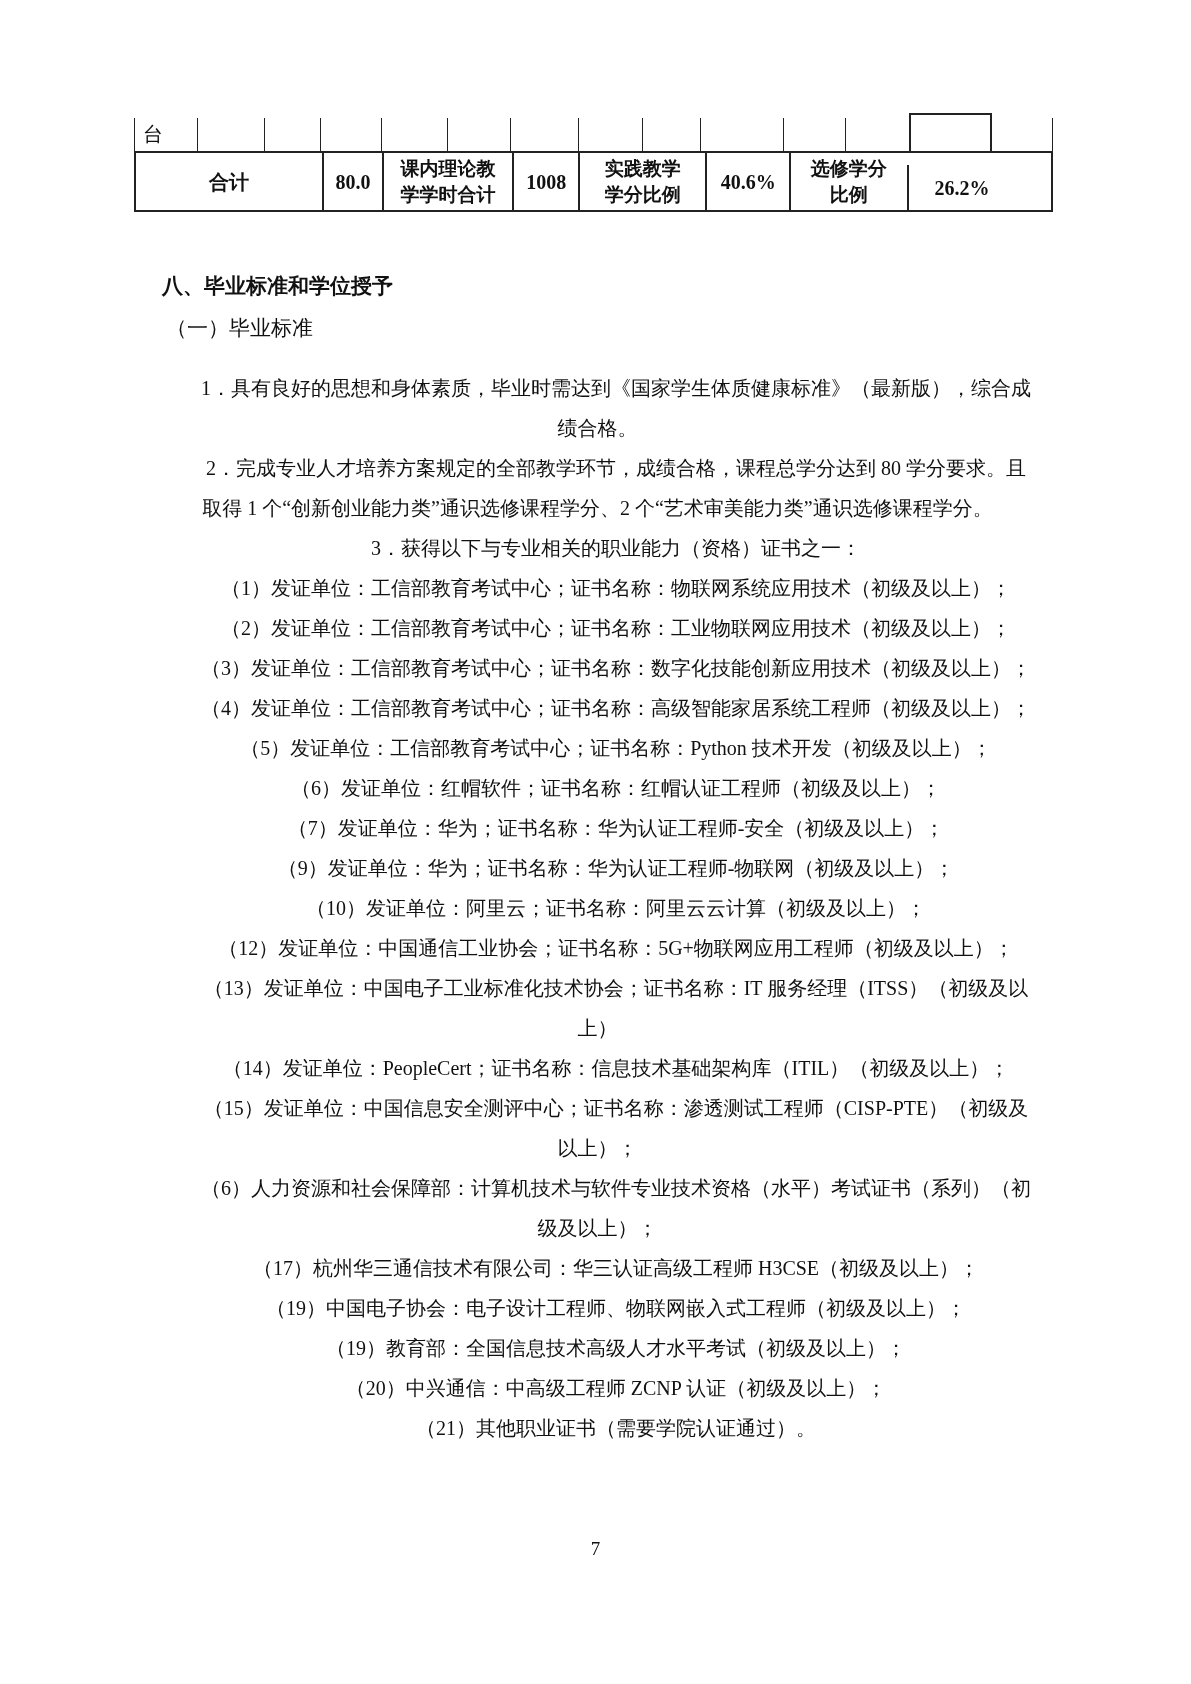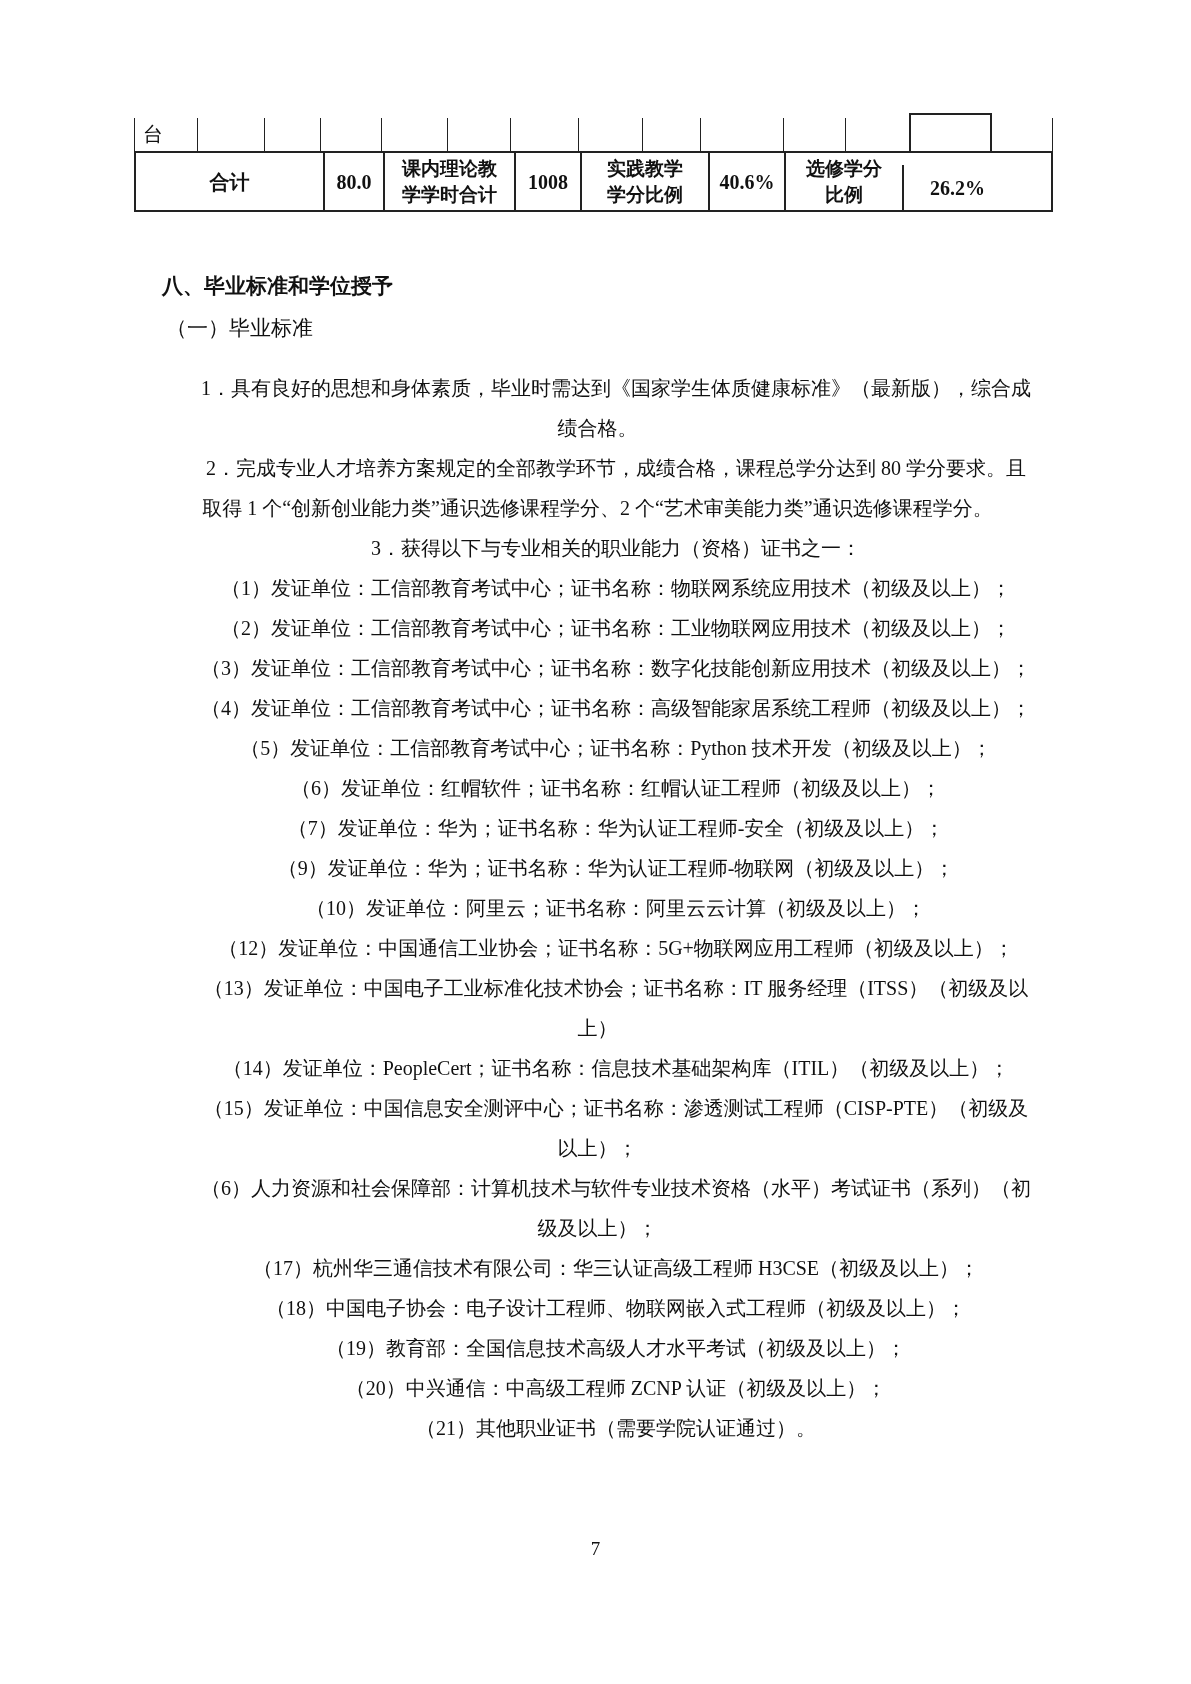--- a/index.html
+++ b/index.html
@@ -141,21 +141,21 @@
       <span>课内理论教</span>
       <span>学学时合计</span>
     </div>
     <div class="cell" style="width:66px">
       <span>1008</span>
     </div>
     <div class="cell two-line" style="width:128px">
       <span>实践教学</span>
       <span>学分比例</span>
     </div>
-    <div class="cell" style="width:76px">
+    <div class="cell" style="width:84px">
       <span>40.6%</span>
     </div>
     <div class="cell two-line" style="width:118px">
       <span>选修学分</span>
       <span>比例</span>
     </div>
     <div class="cell left-align" style="width:145px">
       <span>26.2%</span>
     </div>
   </div>
@@ -180,21 +180,21 @@
     <div class="line indent">（10）发证单位：阿里云；证书名称：阿里云云计算（初级及以上）；</div>
     <div class="line indent">（12）发证单位：中国通信工业协会；证书名称：5G+物联网应用工程师（初级及以上）；</div>
     <div class="line indent">（13）发证单位：中国电子工业标准化技术协会；证书名称：IT 服务经理（ITSS）（初级及以</div>
     <div class="line">上）</div>
     <div class="line indent">（14）发证单位：PeopleCert；证书名称：信息技术基础架构库（ITIL）（初级及以上）；</div>
     <div class="line indent">（15）发证单位：中国信息安全测评中心；证书名称：渗透测试工程师（CISP-PTE）（初级及</div>
     <div class="line">以上）；</div>
     <div class="line indent">（6）人力资源和社会保障部：计算机技术与软件专业技术资格（水平）考试证书（系列）（初</div>
     <div class="line">级及以上）；</div>
     <div class="line indent">（17）杭州华三通信技术有限公司：华三认证高级工程师 H3CSE（初级及以上）；</div>
-    <div class="line indent">（18）中国电子协会：电子设计工程师、物联网嵌入式工程师（初级及以上）；</div>
+    <div class="line indent">（19）中国电子协会：电子设计工程师、物联网嵌入式工程师（初级及以上）；</div>
     <div class="line indent">（19）教育部：全国信息技术高级人才水平考试（初级及以上）；</div>
     <div class="line indent">（20）中兴通信：中高级工程师 ZCNP 认证（初级及以上）；</div>
     <div class="line indent">（21）其他职业证书（需要学院认证通过）。</div>
   </div>
 
   <div class="page-number">7</div>
 
 </div>
 
 </body></html>

